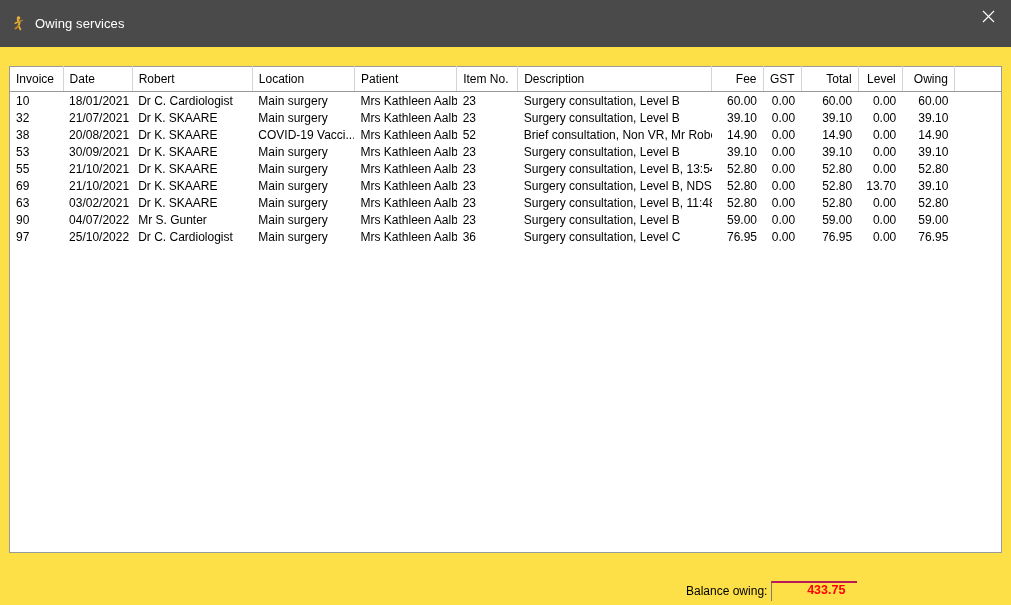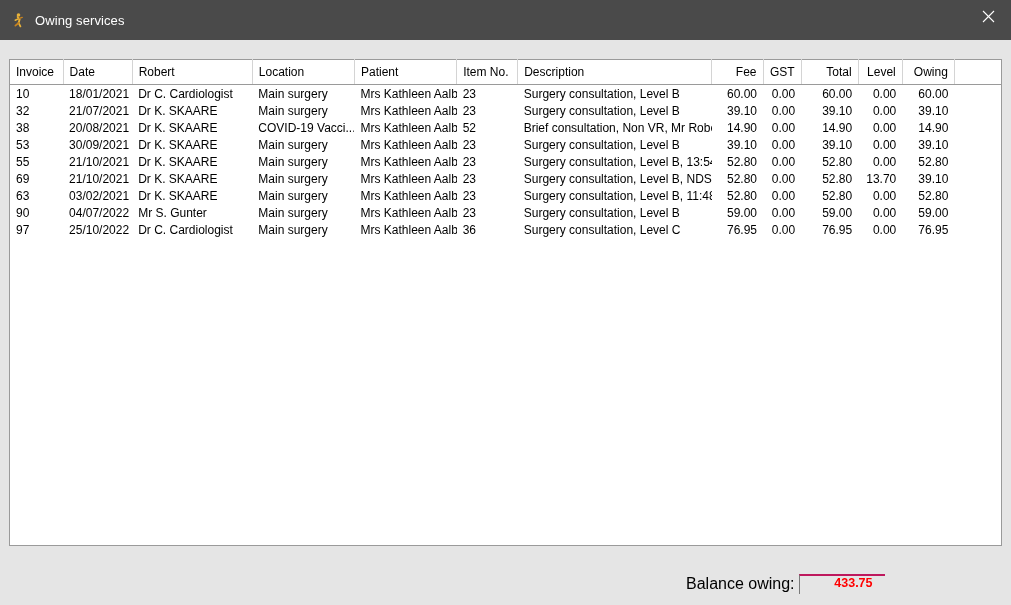--- a/index.html
+++ b/index.html
@@ -22,21 +22,21 @@
     width: 1011px;
     height: 605px;
     background: #ffffff;
     box-sizing: border-box;
     display: flex;
     flex-direction: column;
   }
 
   
   .titlebar {
-    height: 40px;
+    height: 47px;
     background: #4a4a4a;
     display: flex;
     align-items: center;
     flex: 0 0 auto;
     position: relative;
   }
   .title-icon {
     width: 17px;
     height: 17px;
     margin-left: 9px;
@@ -58,21 +58,21 @@
     height: 33px;
     display: flex;
     align-items: center;
     justify-content: center;
   }
   .close-btn svg { display: block; }
 
   
   .content {
     flex: 1 1 auto;
-    background: #e5e5e5;
+    background: #fde047;
     padding: 0;
     position: relative;
     box-sizing: border-box;
   }
 
   
   .grid-wrap {
     position: absolute;
     left: 9px;
     top: 19px;
@@ -139,21 +139,21 @@
     height: 90px;
   }
   .balance-row {
     position: absolute;
     left: 686px;
     top: 21px;
     display: flex;
     align-items: center;
   }
   .balance-label {
-    font-size: 16px;
+    font-size: 12px;
     padding-right: 4px;
     white-space: nowrap;
   }
   .balance-field {
     width: 86px;
     height: 20px;
     border-left: 1px solid #7a7a7a;
     border-top: 2px solid #be185d;
     box-sizing: border-box;
     display: flex;

